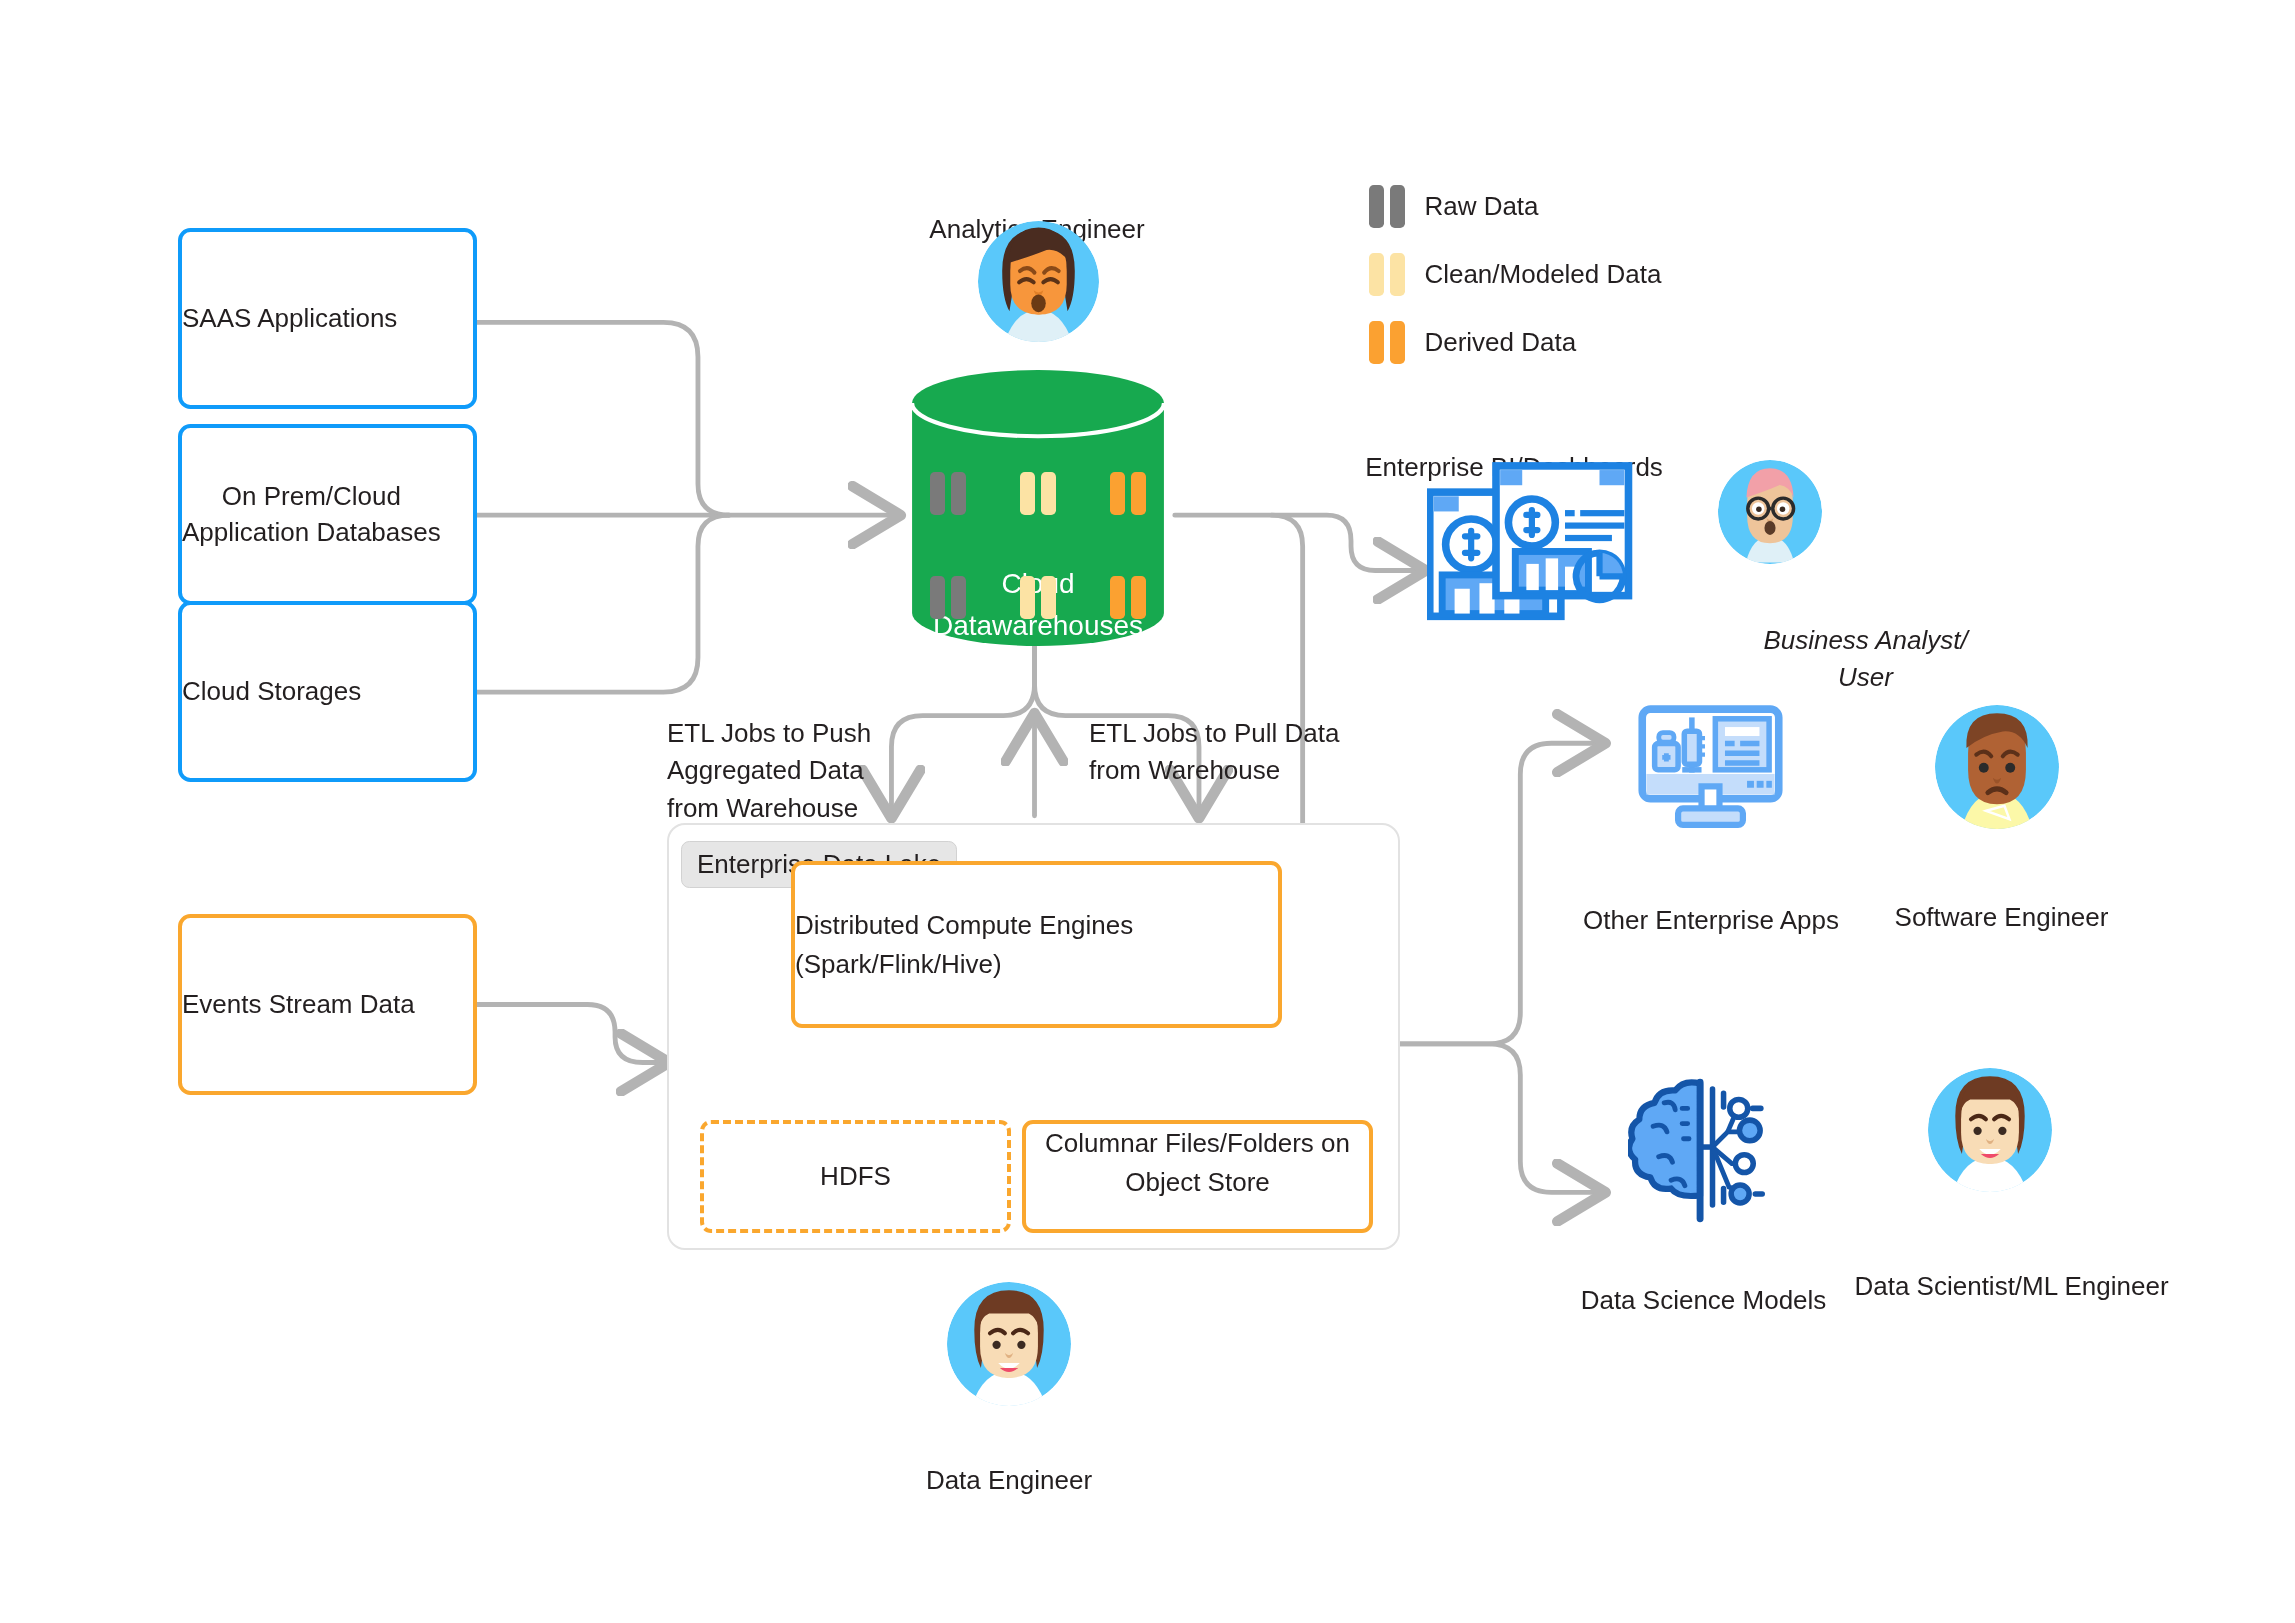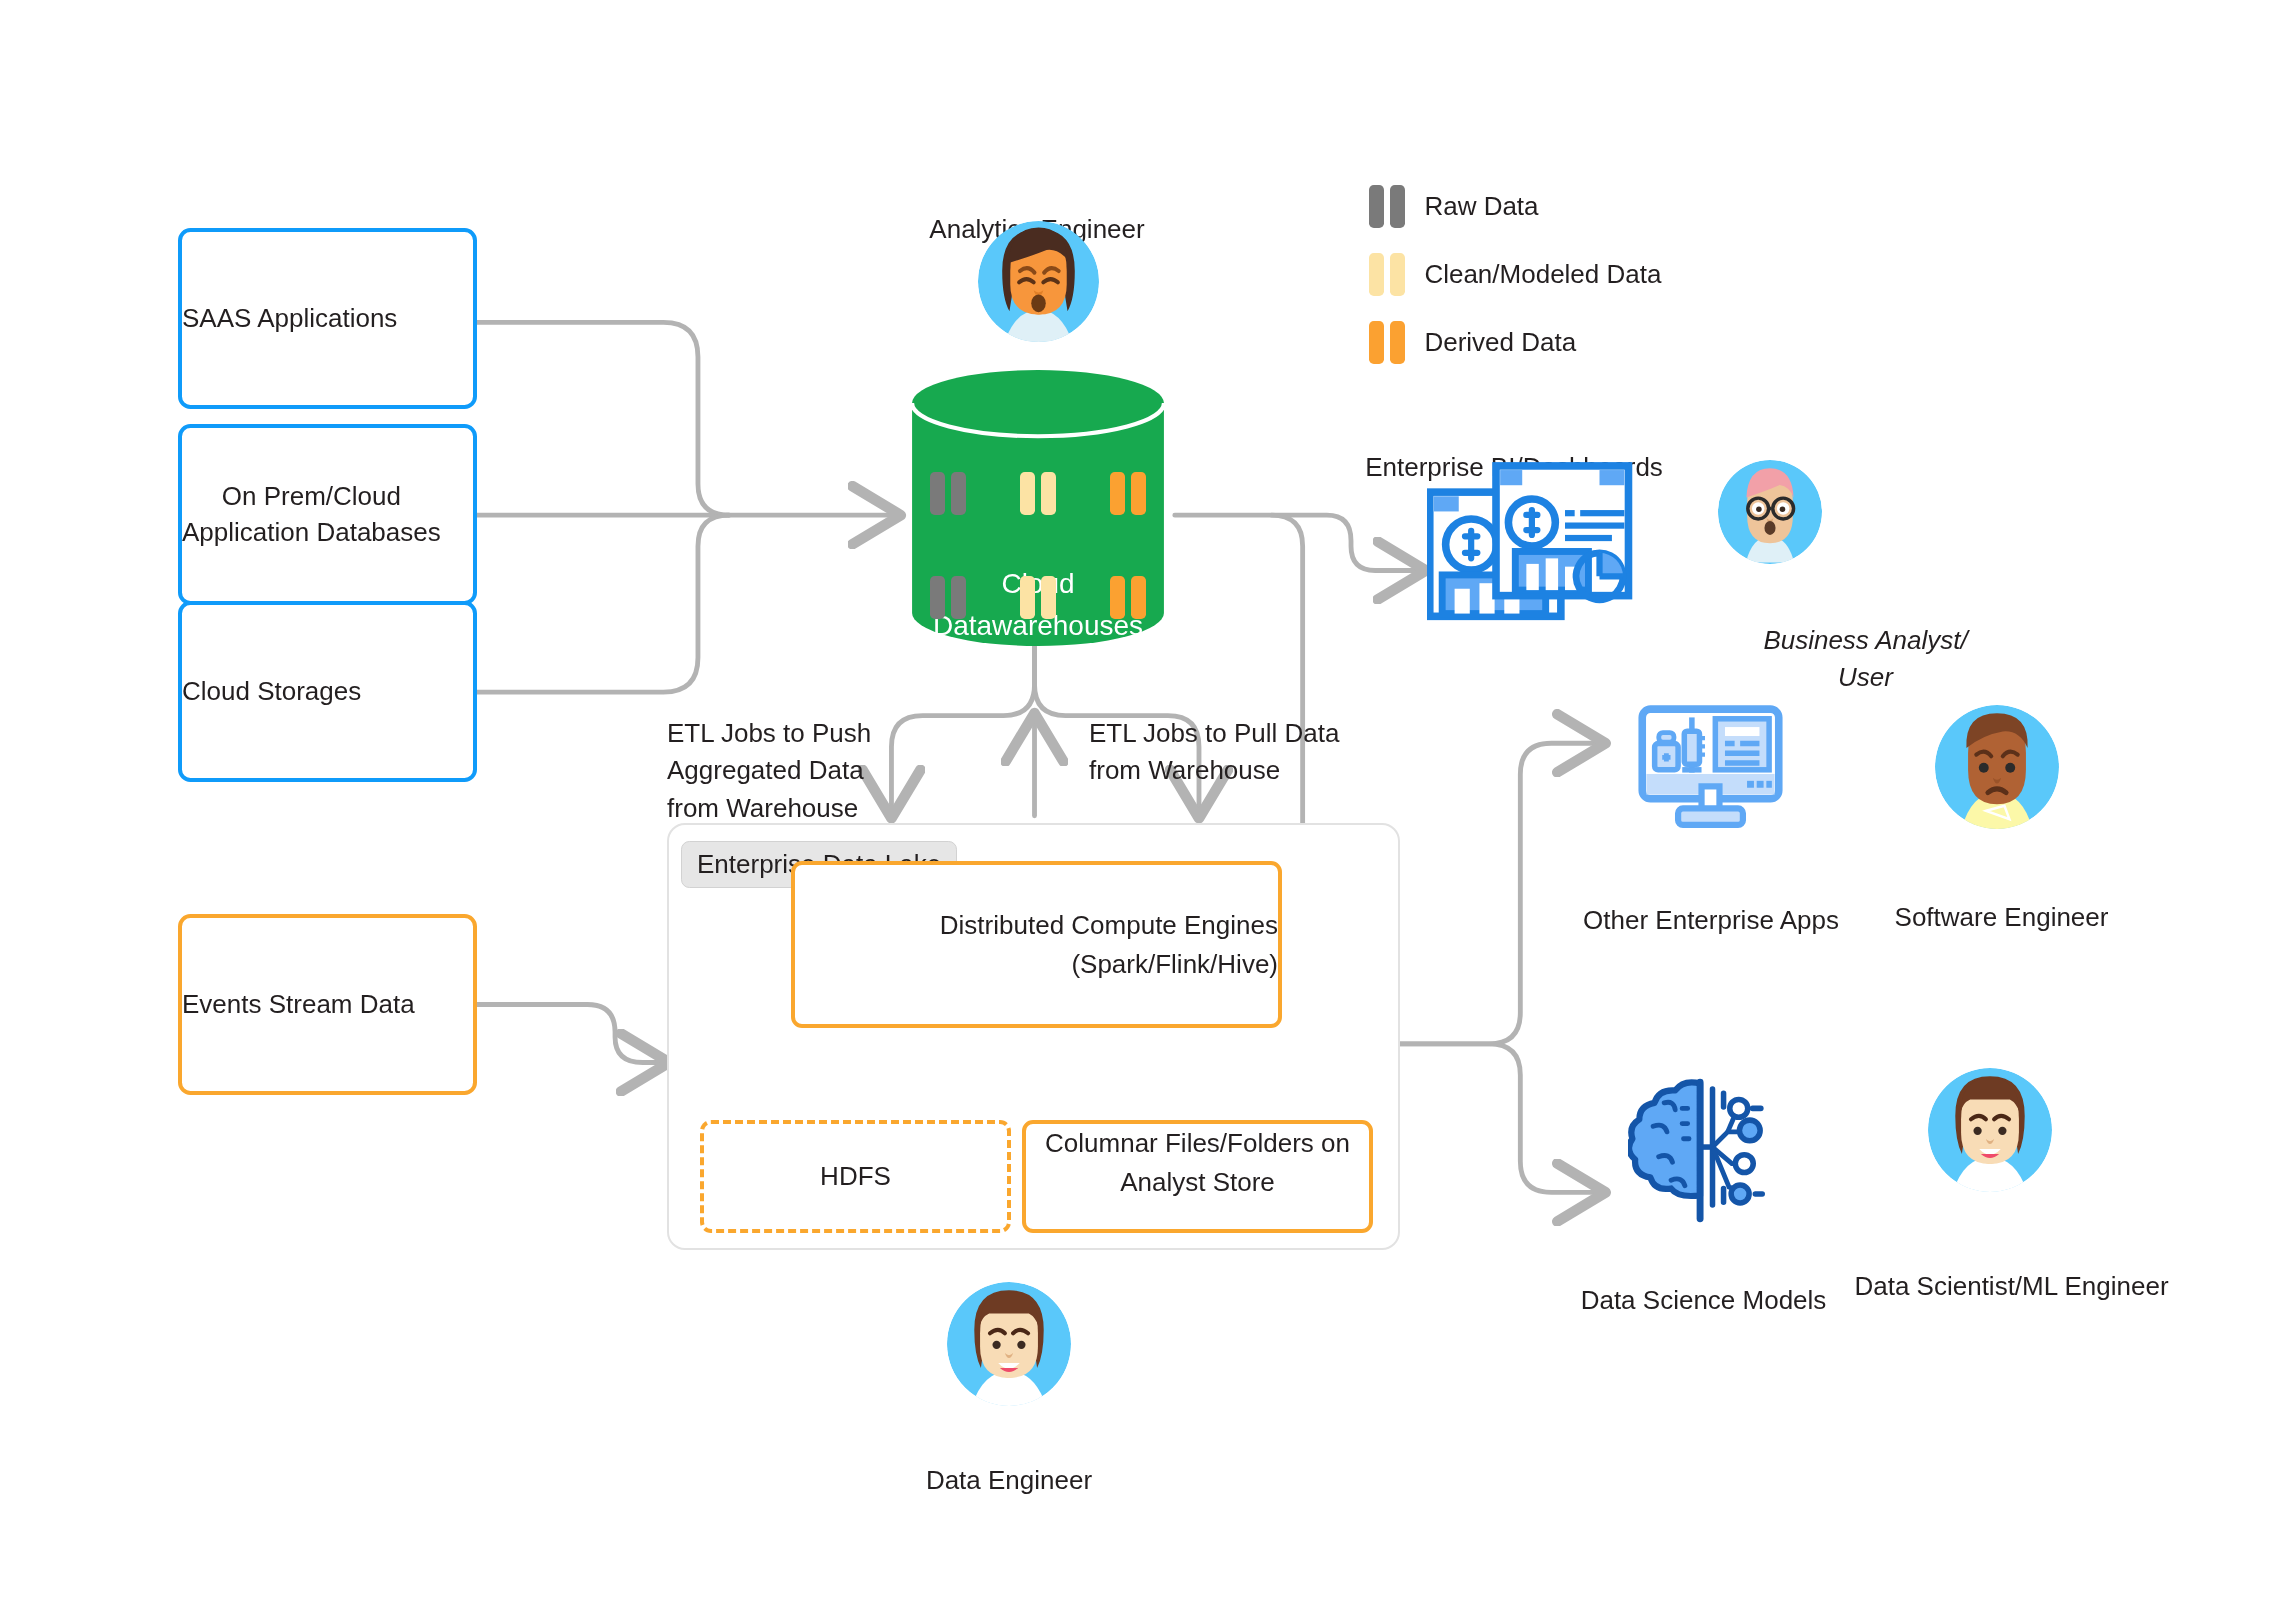--- a/index.html
+++ b/index.html
@@ -9,21 +9,21 @@
   .svg-layer{position:absolute;inset:0;width:2295px;height:1624px;pointer-events:none;}
 
   .node{position:absolute;box-sizing:border-box;display:flex;align-items:center;justify-content:flex-start;text-align:center;}
   .src-box{border:4.8px solid #0f9bfa;border-radius:12.4px;background:#fff;color:#231f20;font-size:26px;line-height:1.35;}
   .evt-box{border:4.8px solid #faa72e;border-radius:12.4px;background:#fff;color:#231f20;font-size:26px;line-height:1.35;}
 
   .lake{position:absolute;border:2.1px solid #e2e2e2;border-radius:18px;background:#fff;}
   .lake-badge{position:absolute;background:#e6e6e6;border:1.4px solid #d2d2d2;border-radius:8.3px;
       color:#231f20;font-size:26px;padding:7px 15px;white-space:nowrap;}
   .dce-box{position:absolute;box-sizing:border-box;border:4.8px solid #faa72e;border-radius:11px;background:#fff;
-      display:flex;flex-direction:column;align-items:flex-end;justify-content:center;color:#231f20;font-size:26px;line-height:1.5;}
+      display:flex;flex-direction:column;align-items:flex-start;justify-content:center;color:#231f20;font-size:26px;line-height:1.5;}
   .hdfs-box{position:absolute;box-sizing:border-box;border:4.8px dashed #faa72e;border-radius:11px;background:#fff;
       display:flex;align-items:center;justify-content:center;color:#231f20;font-size:26px;}
   .obj-box{position:absolute;box-sizing:border-box;border:4.8px solid #faa72e;border-radius:11px;background:#fff;
       display:flex;flex-direction:column;align-items:center;color:#231f20;font-size:26px;line-height:1.5;}
 
   .cap{position:absolute;color:#231f20;font-size:26px;line-height:1.45;text-align:center;white-space:pre-line;}
   .cap.left{text-align:left;}
 
   .legend{position:absolute;}
   .legend-row{display:flex;align-items:center;height:50px;margin-bottom:18px;}
@@ -175,21 +175,21 @@
     <span>Distributed Compute Engines</span>
     <span>(Spark/Flink/Hive)</span>
   </div>
 
   <div class="hdfs-box" style="left:700px;top:1120px;width:311px;height:113px;">
     <span>HDFS</span>
   </div>
 
   <div class="obj-box" style="left:1022px;top:1120px;width:351px;height:113px;">
     <span>Columnar Files/Folders on</span>
-    <span>Analyst Store</span>
+    <span>Object Store</span>
   </div>
 
   <div class="cap" style="left:1293px;top:411px;width:442px;">
     <span>Enterprise BI/Dashboards</span>
   </div>
   <div class="ic" style="left:1427px;top:456px;width:207px;height:173px;">
     <svg width="207" height="173" viewBox="0 0 300 250">
 
       <rect x="4" y="52" width="190" height="180" fill="#fff" stroke="#1d82e2" stroke-width="11"></rect>
       <rect x="10" y="58" width="36" height="22" fill="#5fa8f5"></rect>

